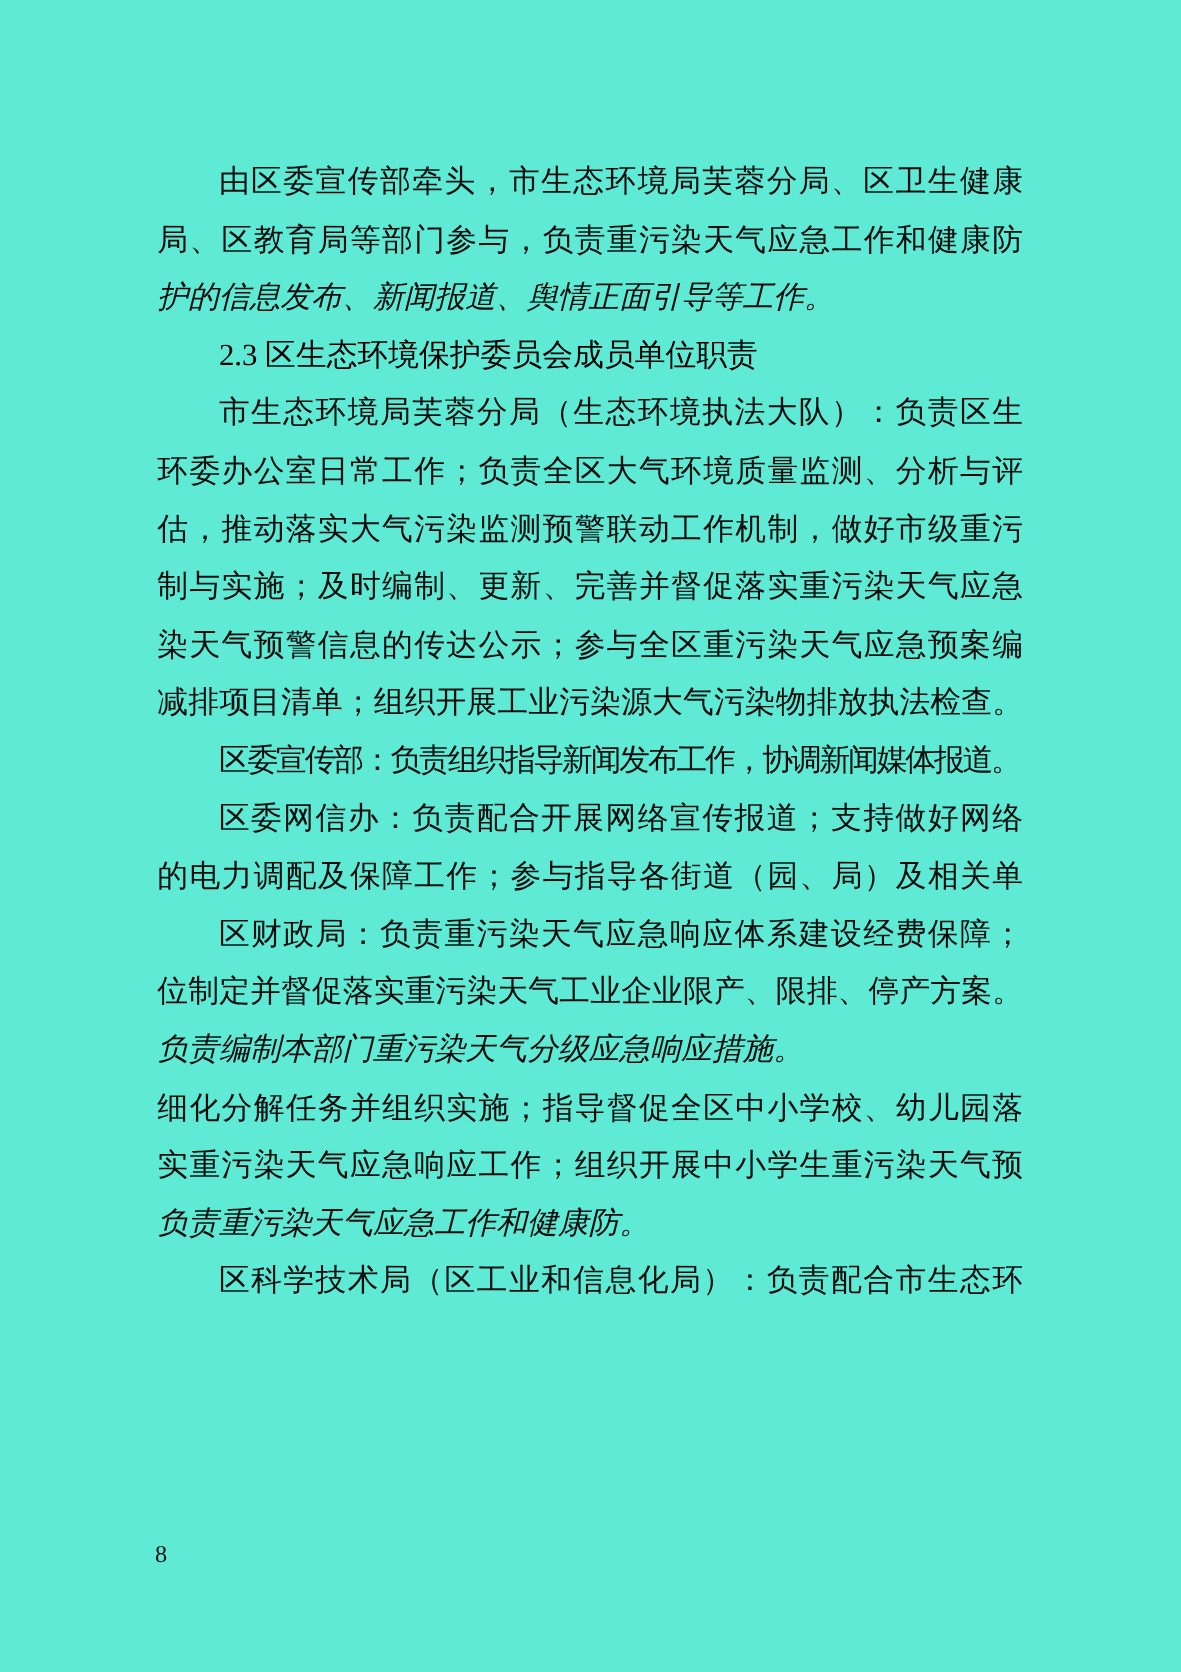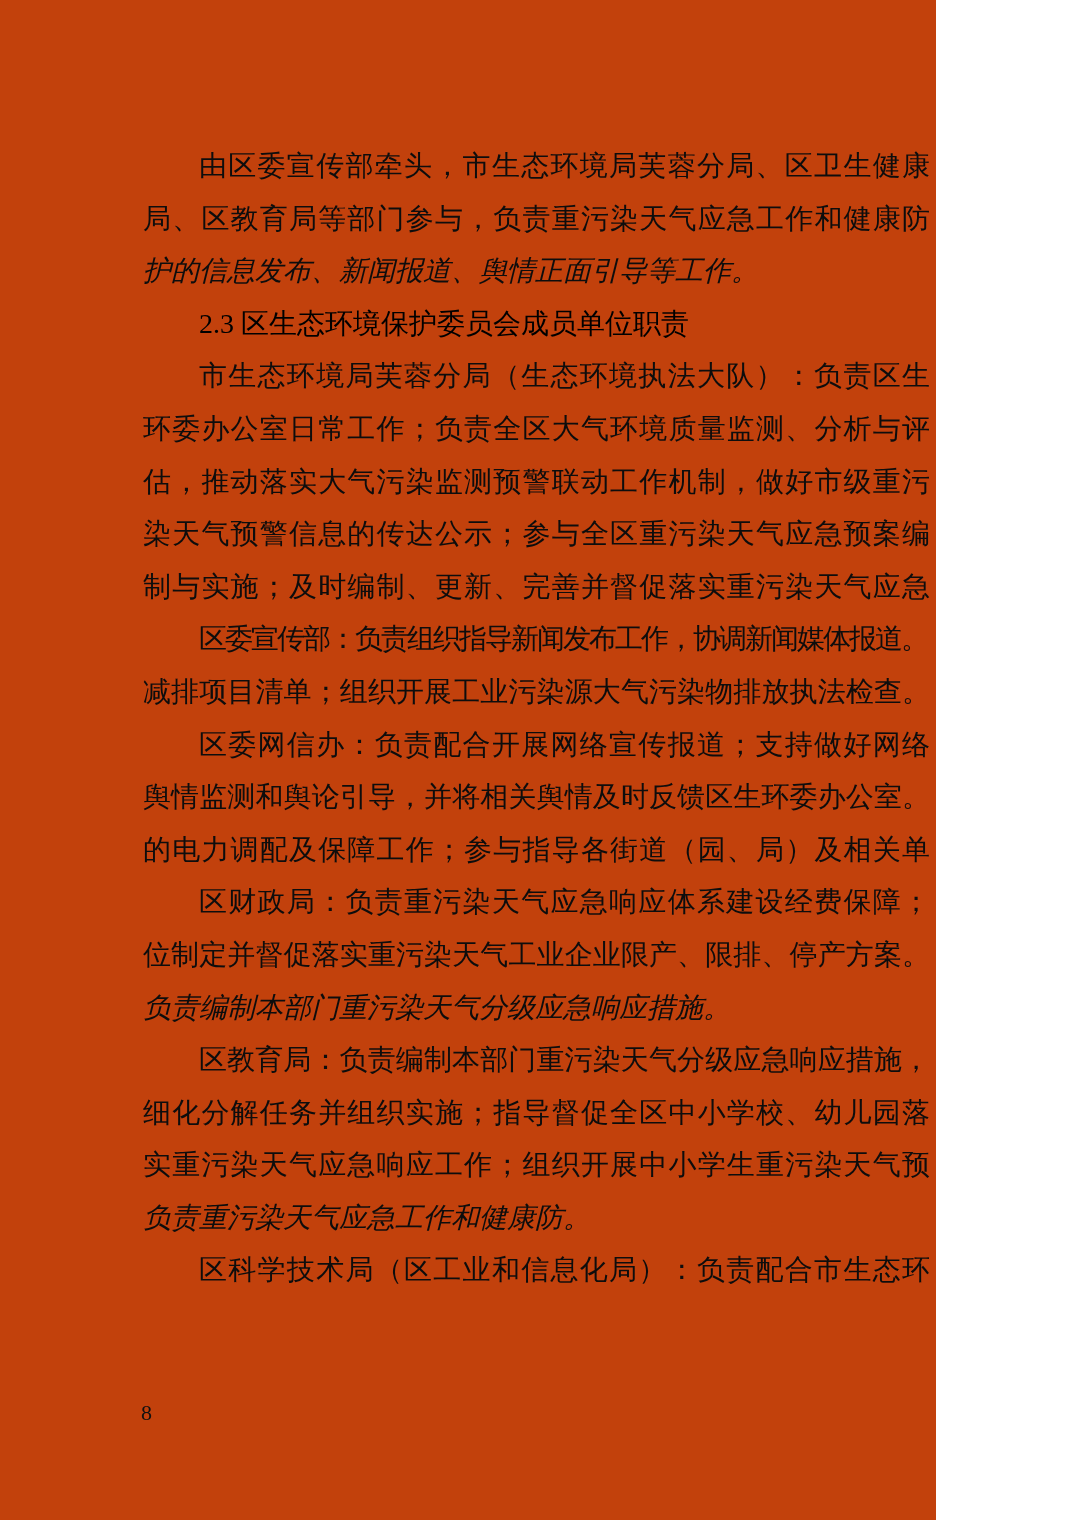--- a/index.html
+++ b/index.html
@@ -9,23 +9,23 @@
   }
   body {
     width: 1074px;
     height: 1520px;
     position: relative;
     font-family: "Liberation Serif", "DejaVu Serif", serif;
   }
   .page {
     position: absolute;
     left: 0; top: 0;
-    width: 936px;
+    width: 1074px;
     height: 1520px;
-    background: #c2410c;
+    background: #5eead4;
     overflow: hidden;
   }
   .textblock {
     position: absolute;
     left: 143px;
     top: 140px;
     width: 787px;
   }
   .line {
     font-size: 28px;
@@ -65,30 +65,28 @@
 
 <div class="page">
   <div class="textblock">
       <div class="line indent">由区委宣传部牵头，市生态环境局芙蓉分局、区卫生健康</div>
       <div class="line">局、区教育局等部门参与，负责重污染天气应急工作和健康防</div>
       <div class="line short">护的信息发布、新闻报道、舆情正面引导等工作。</div>
       <div class="line indent heading">2.3 区生态环境保护委员会成员单位职责</div>
       <div class="line indent">市生态环境局芙蓉分局（生态环境执法大队）：负责区生</div>
       <div class="line">环委办公室日常工作；负责全区大气环境质量监测、分析与评</div>
       <div class="line">估，推动落实大气污染监测预警联动工作机制，做好市级重污</div>
+      <div class="line">制与实施；及时编制、更新、完善并督促落实重污染天气应急</div>
       <div class="line">染天气预警信息的传达公示；参与全区重污染天气应急预案编</div>
-      <div class="line">制与实施；及时编制、更新、完善并督促落实重污染天气应急</div>
+      <div class="line">减排项目清单；组织开展工业污染源大气污染物排放执法检查。</div>
       <div class="line indent tight">区委宣传部：负责组织指导新闻发布工作，协调新闻媒体报道。</div>
-      <div class="line">减排项目清单；组织开展工业污染源大气污染物排放执法检查。</div>
       <div class="line indent">区委网信办：负责配合开展网络宣传报道；支持做好网络</div>
-      <div class="line">舆情监测和舆论引导，并将相关舆情及时反馈区生环委办公室。</div>
       <div class="line">的电力调配及保障工作；参与指导各街道（园、局）及相关单</div>
       <div class="line indent">区财政局：负责重污染天气应急响应体系建设经费保障；</div>
       <div class="line">位制定并督促落实重污染天气工业企业限产、限排、停产方案。</div>
       <div class="line short">负责编制本部门重污染天气分级应急响应措施。</div>
-      <div class="line indent">区教育局：负责编制本部门重污染天气分级应急响应措施，</div>
       <div class="line">细化分解任务并组织实施；指导督促全区中小学校、幼儿园落</div>
       <div class="line">实重污染天气应急响应工作；组织开展中小学生重污染天气预</div>
       <div class="line short">负责重污染天气应急工作和健康防。</div>
       <div class="line indent">区科学技术局（区工业和信息化局）：负责配合市生态环</div>
     </div>
   <div class="page-num">8</div>
 </div>
 
 </body></html>

